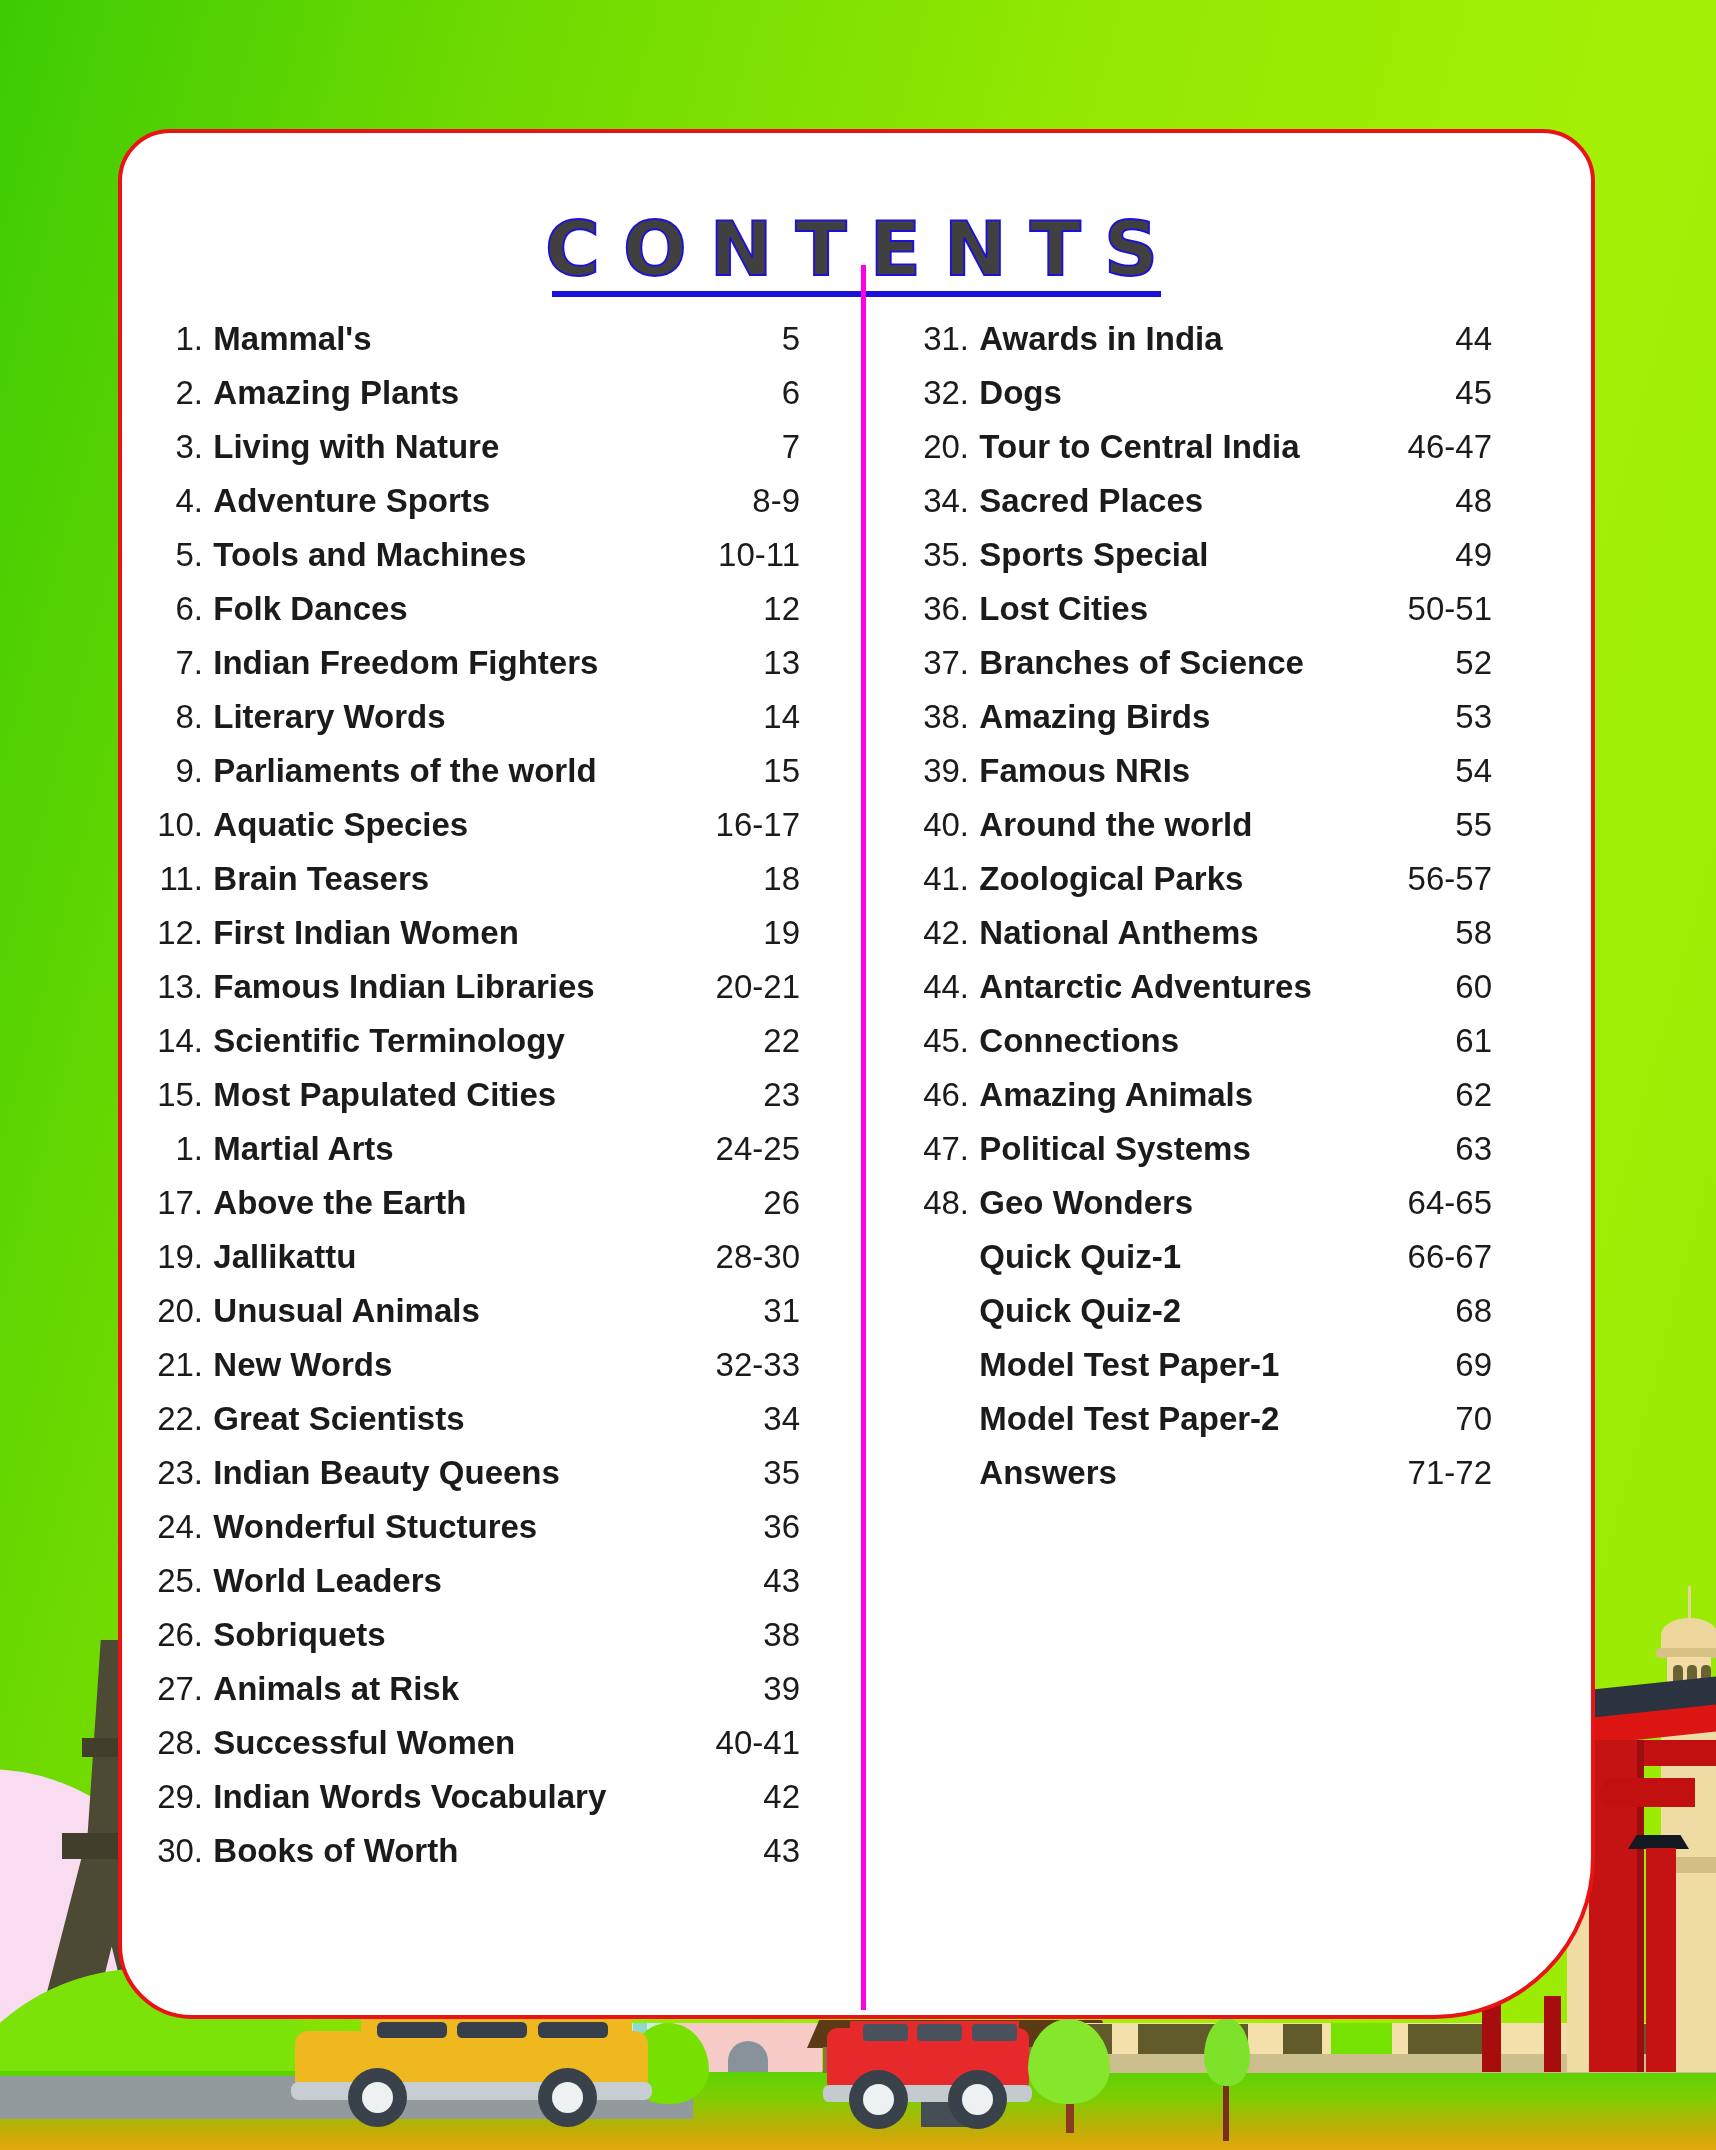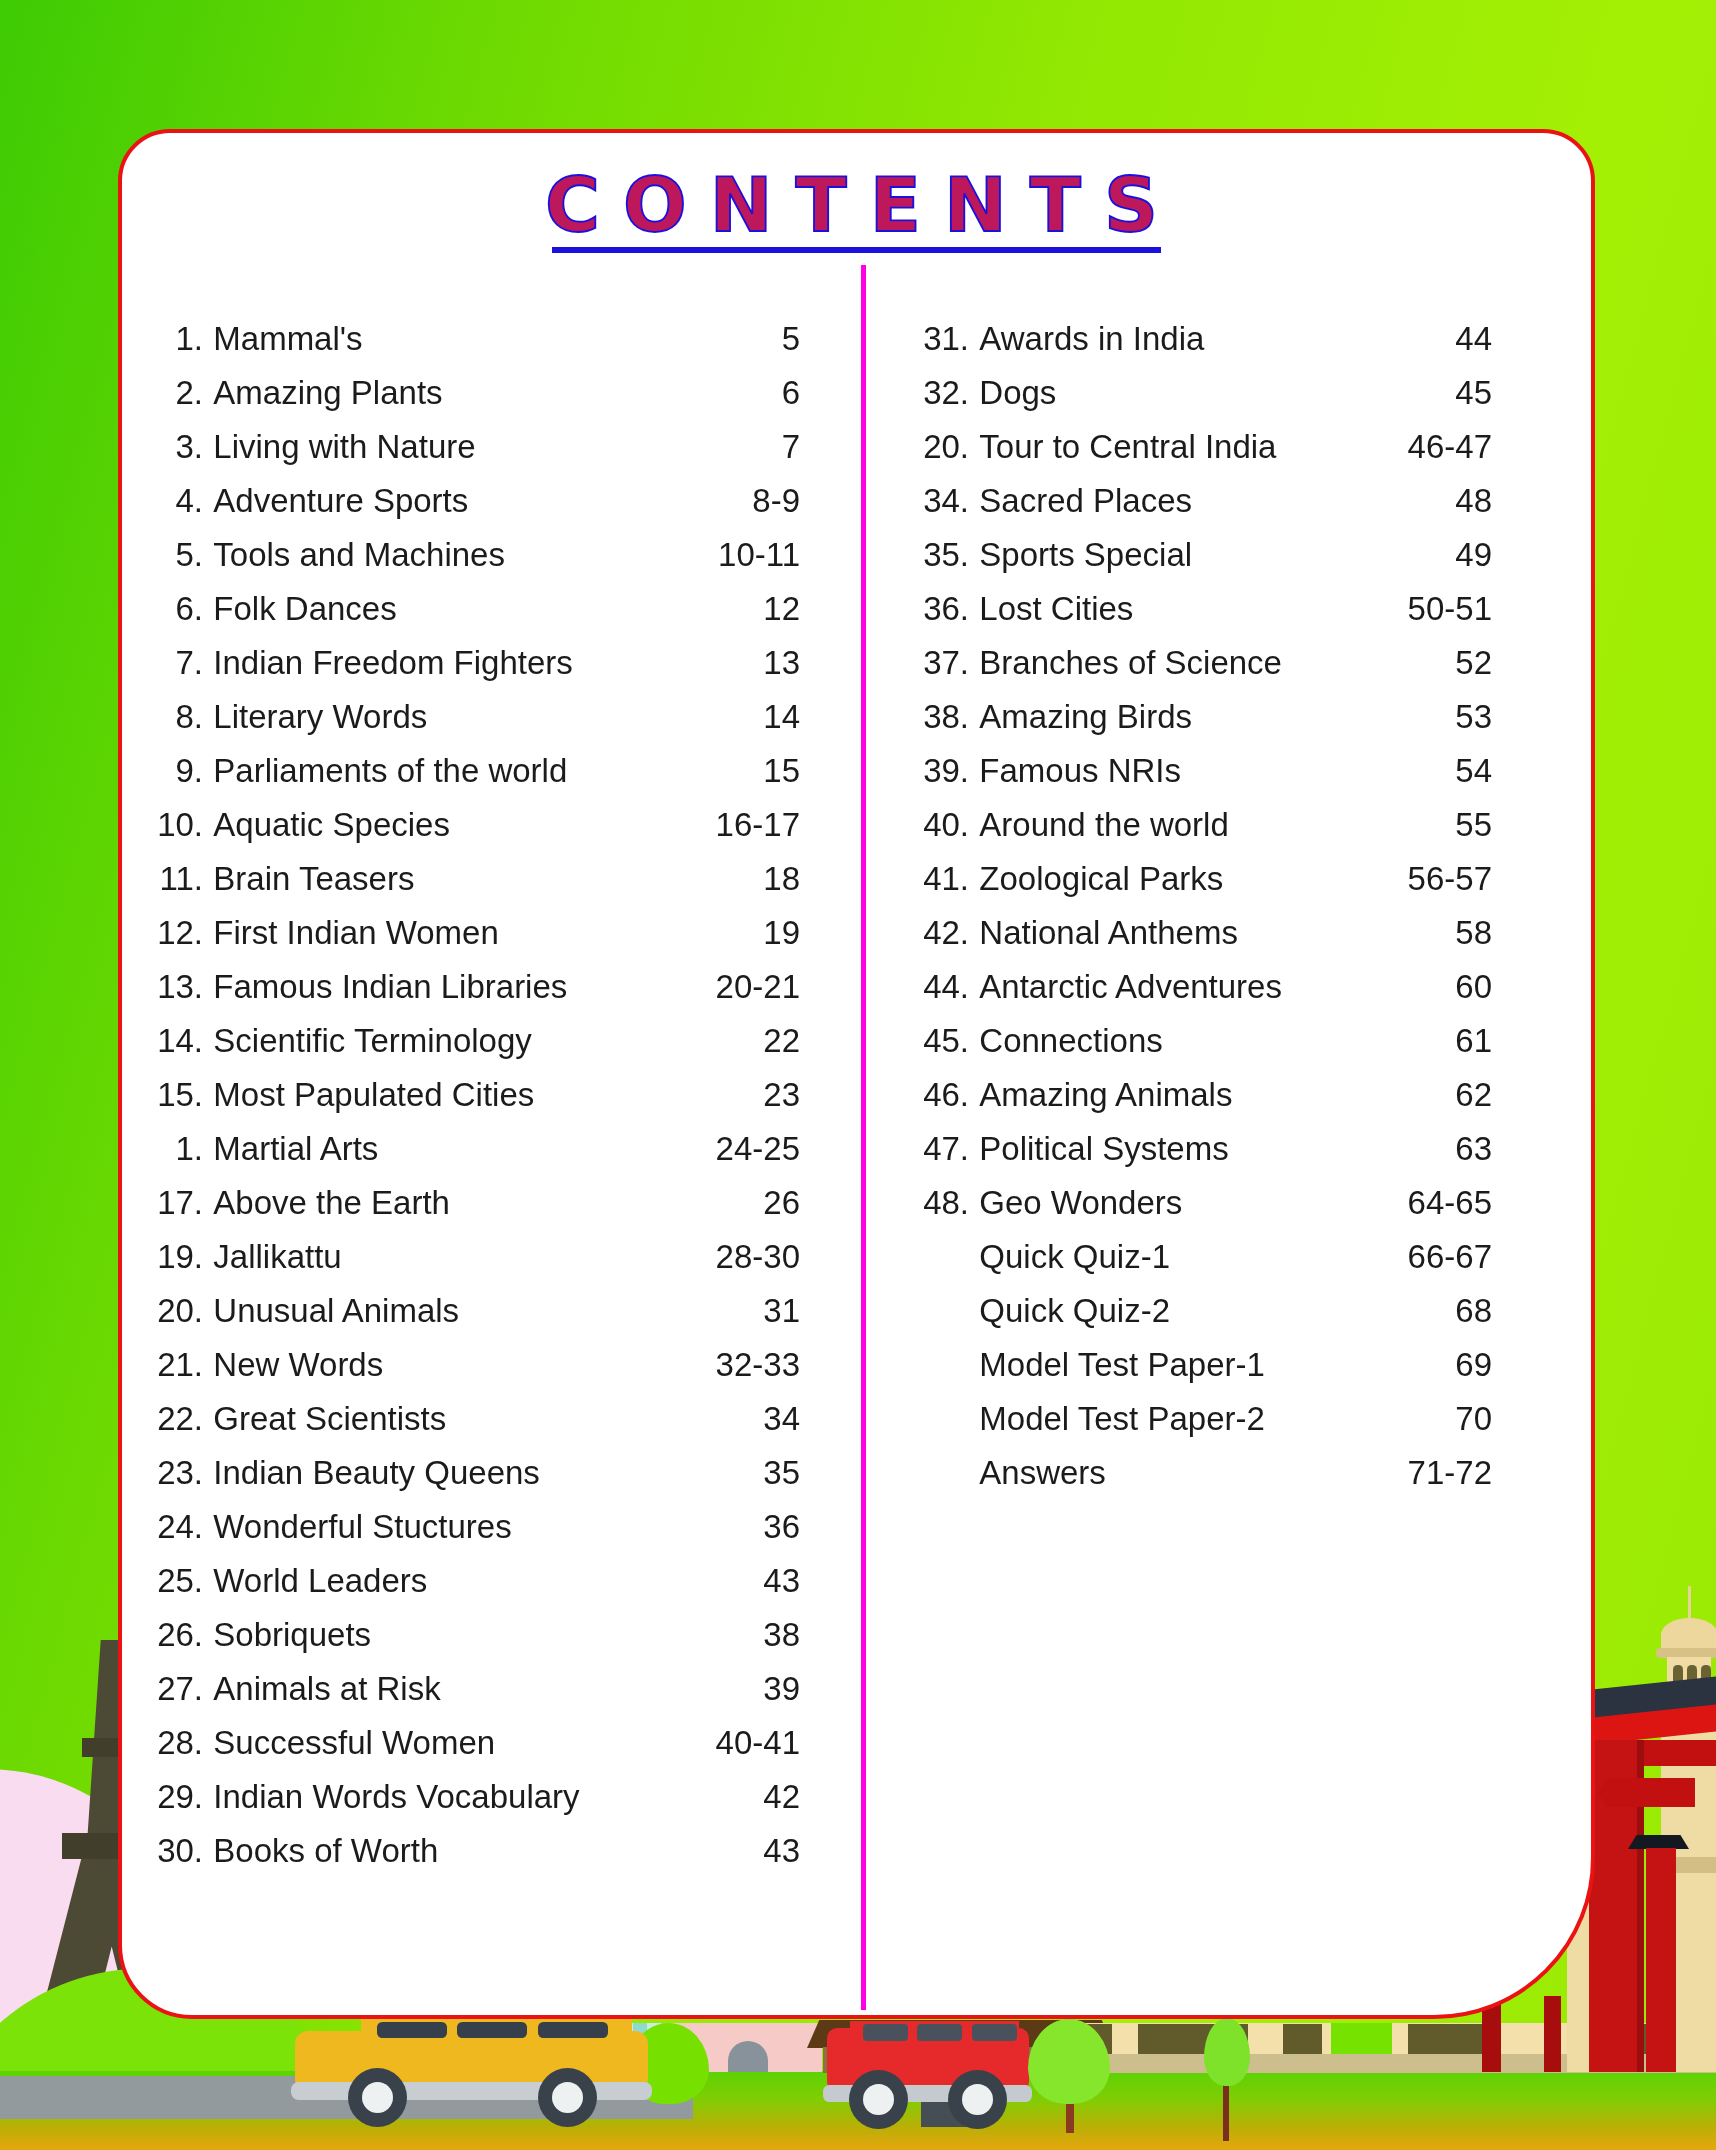--- a/index.html
+++ b/index.html
@@ -68,31 +68,31 @@
   .cream-col{left:1567px;top:1856px;width:22px;height:216px;background:#efdca4;}
   .cream-col .w{position:absolute;left:4.5px;top:17px;width:11.6px;height:28px;background:#6b6233;border-radius:3.9px;}
 
   
   .card{left:118px;top:129px;width:1477px;height:1890px;background:#ffffff;
         border:4.5px solid #ea1212;box-sizing:border-box;
         border-radius:52px 52px 161px 74px;z-index:20;}
   .title-wrap{position:absolute;left:0;top:34px;width:100%;text-align:center;}
   .title{display:inline-block;font-family:"DejaVu Sans","Liberation Sans",sans-serif;
          font-weight:bold;font-size:75px;line-height:77px;letter-spacing:23px;
-         color:#be185d;-webkit-text-stroke:1.9px #1c11dc;padding-left:13px;}
+         color:#404040;-webkit-text-stroke:1.9px #1c11dc;padding-left:13px;margin-top:44px;}
   .title-underline{width:609px;height:6.4px;background:#1c11dc;margin:2.6px auto 0;}
   .divider{position:absolute;left:739px;top:132px;width:5.2px;height:1745px;background:#ff00e4;}
 
   .col{position:absolute;top:179px;}
   .col-left{left:0;width:678px;}
   .col-right{left:776px;width:594px;}
   .row{display:flex;align-items:center;height:54px;font-size:33px;color:#1b1b1b;}
   .num{width:81px;text-align:right;flex:0 0 auto;}
   .col-right .num{width:71px;}
-  .label{flex:1 1 auto;padding-left:10.3px;text-align:left;white-space:nowrap;}
+  .label{flex:1 1 auto;padding-left:10.3px;text-align:left;white-space:nowrap;font-weight:bold;}
   .pages{width:113px;text-align:right;flex:0 0 auto;}
 </style>
 </head>
 <body>
 
 <div class="page">
 
   <div class="abs pink-circle"></div>
   <div class="abs eiffel"></div>
   <div class="abs eiffel-bar1"></div>

